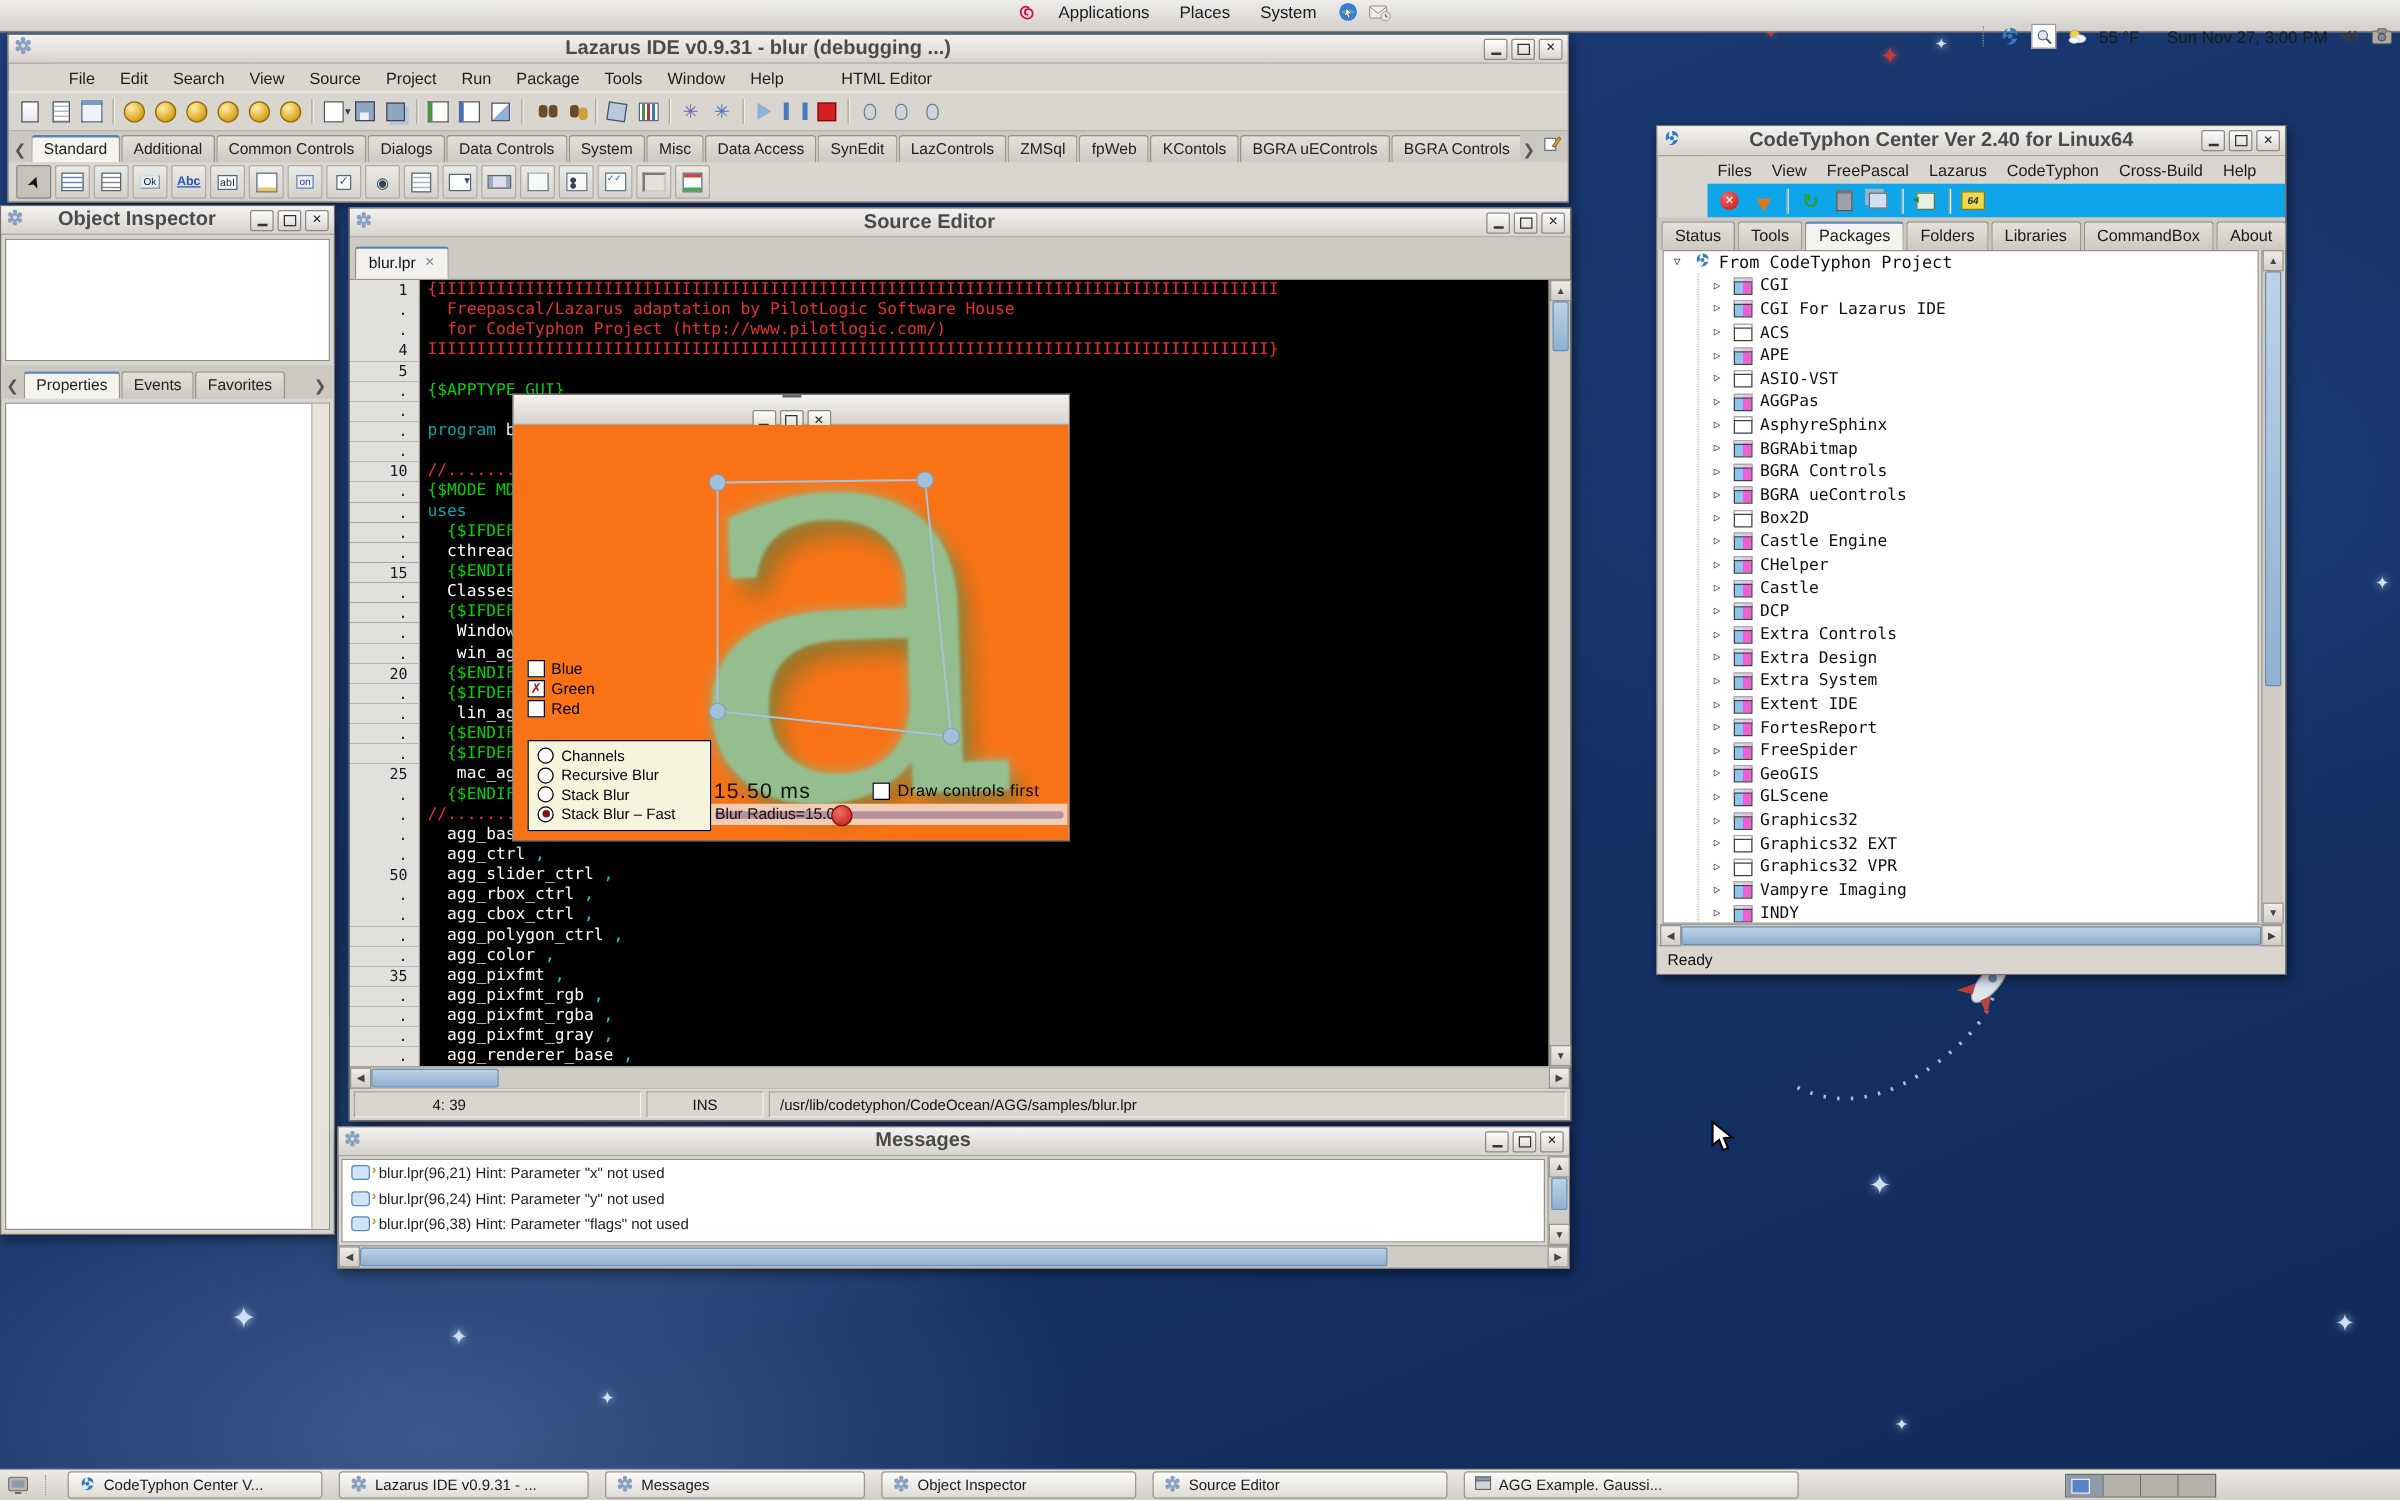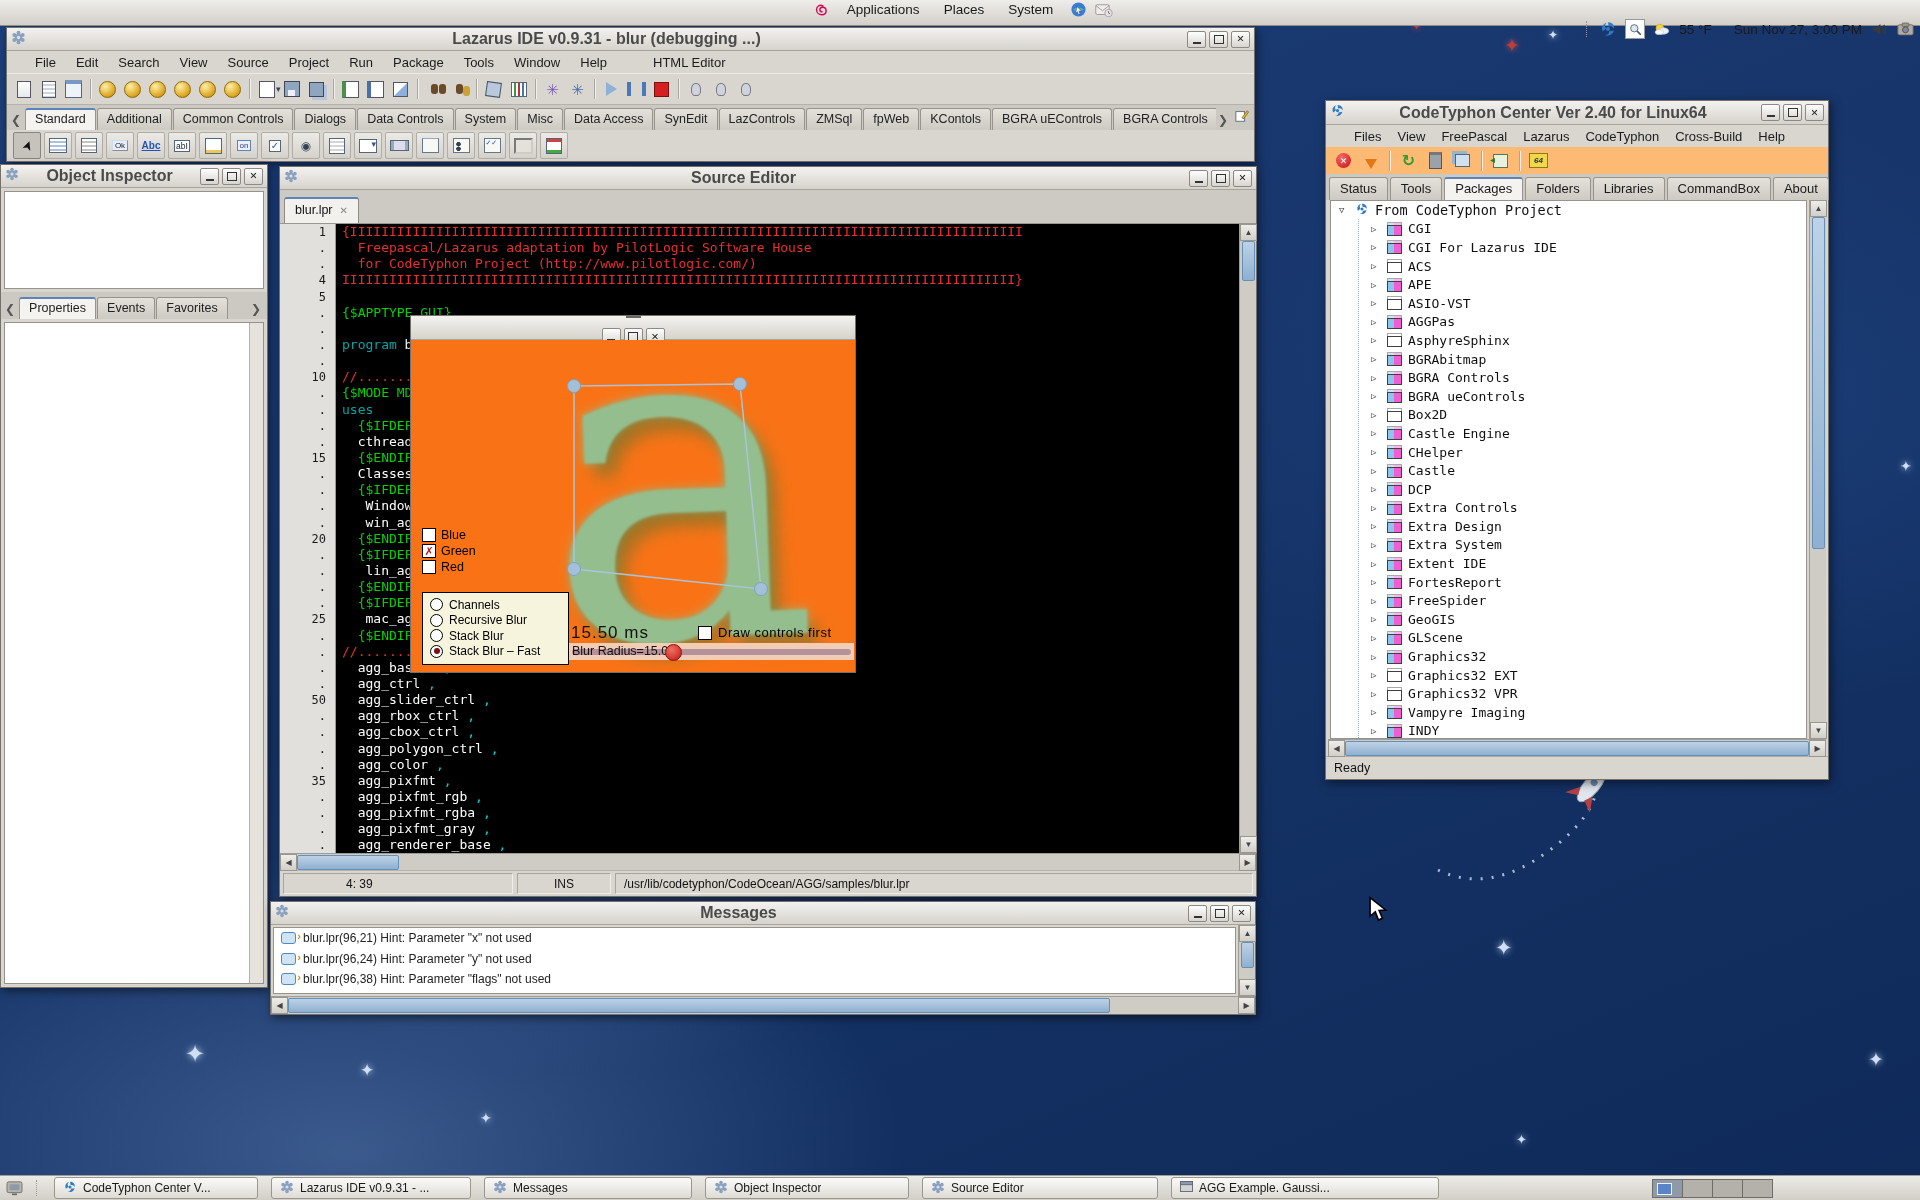--- a/index.html
+++ b/index.html
@@ -27,21 +27,21 @@
   
   .top-panel{position:absolute;left:0;top:0;width:100%;height:25px;z-index:40;
     background:linear-gradient(#efedea,#d3d0ca);border-bottom:1px solid #8f8c86;
     display:flex;align-items:center;font-size:13.5px;color:#1a1a1a;flex-direction:column;}
   .panel-left{display:flex;align-items:center;gap:8px;padding-left:6px;}
   .pmenu{padding:2px 8px;}
   .panel-right{margin-left:auto;display:flex;align-items:center;gap:8px;padding-right:6px;font-size:13.5px;}
   .tray-sep{width:4px;height:16px;border-left:1px dotted #999;}
   .ico16{width:18px;height:18px;display:flex;align-items:center;justify-content:center;}
   
-  .menubar{display:flex;align-items:center;gap:20px;height:22px;padding:0 28px;font-size:13px;color:#1c1c1c;background:#d9d6d0;}
+  .menubar{display:flex;align-items:center;gap:20px;height:22px;padding:0 12px;font-size:13px;color:#1c1c1c;background:#d9d6d0;margin-left:36px;}
   .menu-extra{margin-left:26px;}
   .toolrow{display:flex;align-items:center;gap:2px;height:30px;padding:0 5px;background:#d9d6d0;border-top:1px solid #eceae6;}
   .ti{width:23px;height:23px;display:flex;align-items:center;justify-content:center;}
   .tsep{width:1px;height:20px;background:#aaa7a1;margin:0 3px;box-shadow:1px 0 0 #f2f0ec;}
   
   .s-page{width:12px;height:15px;background:linear-gradient(#fff,#e7e9ee);border:1px solid #556;}
   .s-page2{width:12px;height:15px;border:1px solid #556;background:repeating-linear-gradient(#fff,#fff 2px,#9ab 3px,#fff 4px);}
   .s-form{width:15px;height:13px;background:#eef3fa;border:1px solid #567;border-top:4px solid #7a98c0;}
   .s-gold{width:15px;height:15px;border-radius:50%;background:radial-gradient(circle at 35% 30%,#ffefa6,#dca522 68%,#a97708);border:1px solid #8e6a06;}
   .s-pagedrop{width:14px;height:15px;background:#fff;border:1px solid #556;position:relative;}
@@ -134,21 +134,21 @@
   .agg-radio{display:flex;align-items:center;gap:6px;font-size:12px;font-weight:500;height:15.5px;color:#000;}
   .rdot{width:11px;height:11px;border:1.6px solid #000;border-radius:50%;background:#fff;display:flex;align-items:center;justify-content:center;}
   .rdot i{width:6px;height:6px;border-radius:50%;background:#7a1010;}
   .agg-time{position:absolute;left:160px;top:283px;font-size:17px;color:#111;letter-spacing:1px;}
   .agg-dcf{position:absolute;left:287px;top:285px;display:flex;align-items:center;gap:6px;font-size:13px;color:#000;letter-spacing:.5px;}
   .agg-slider{position:absolute;left:158px;top:303px;width:285px;height:17px;background:#f2cdb6;}
   .agg-slider .bar{position:absolute;left:3px;right:3px;top:6px;height:6px;background:#b5919b;border-radius:3px;}
   .agg-slider .lab{position:absolute;left:3px;top:1px;font-size:12.5px;color:#111;z-index:2;}
   .agg-knob{position:absolute;left:96px;top:1px;width:15px;height:15px;border-radius:50%;background:radial-gradient(circle at 38% 32%,#f07060,#c01818);border:1px solid #8a0f0f;z-index:3;}
   
-  .ctc-toolrow{display:flex;align-items:center;gap:4px;height:27px;padding:0 6px;background:#fdba74;}
+  .ctc-toolrow{display:flex;align-items:center;gap:4px;height:27px;padding:0 6px;background:#0ea5e9;margin-left:40px;}
   .ctc-tabs{display:flex;align-items:flex-end;height:26px;background:#ccc9c3;padding:0 3px;}
   .ctab{font-size:13px;color:#1a1a1a;background:linear-gradient(#e4e1db,#cdcac4);border:1px solid #97948e;border-bottom:none;
     padding:3px 10px 4px;margin-right:2px;border-radius:3px 3px 0 0;}
   .ctab.active{background:#f5f3f0;border-top:2px solid #5b84b8;padding-top:2px;}
   .ctc-tree{position:relative;background:#fff;border:1px solid #96938e;margin:0 2px;overflow:hidden;
     font-family:"DejaVu Sans Mono","Liberation Mono",monospace;font-size:13px;color:#101010;}
   .trow{display:flex;align-items:center;height:18.6px;gap:6px;padding-left:40px;position:relative;}
   .trow.root{padding-left:8px;font-size:13.5px;}
   .exp{font-size:9px;color:#333;width:10px;flex:0 0 10px;}
   .pkg{width:13px;height:12px;border:1px solid #404040;flex:0 0 13px;position:relative;}

